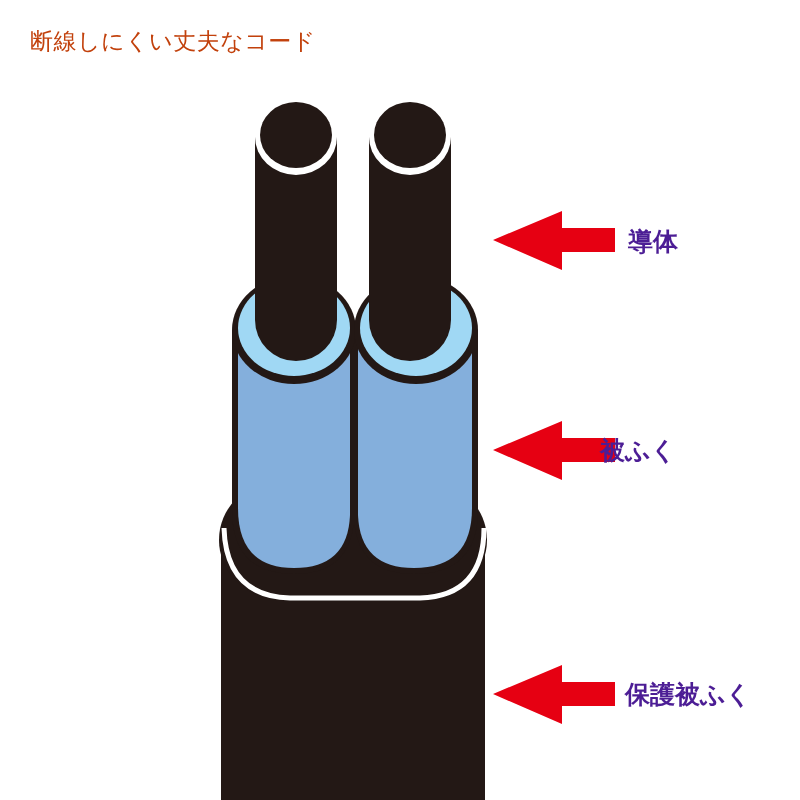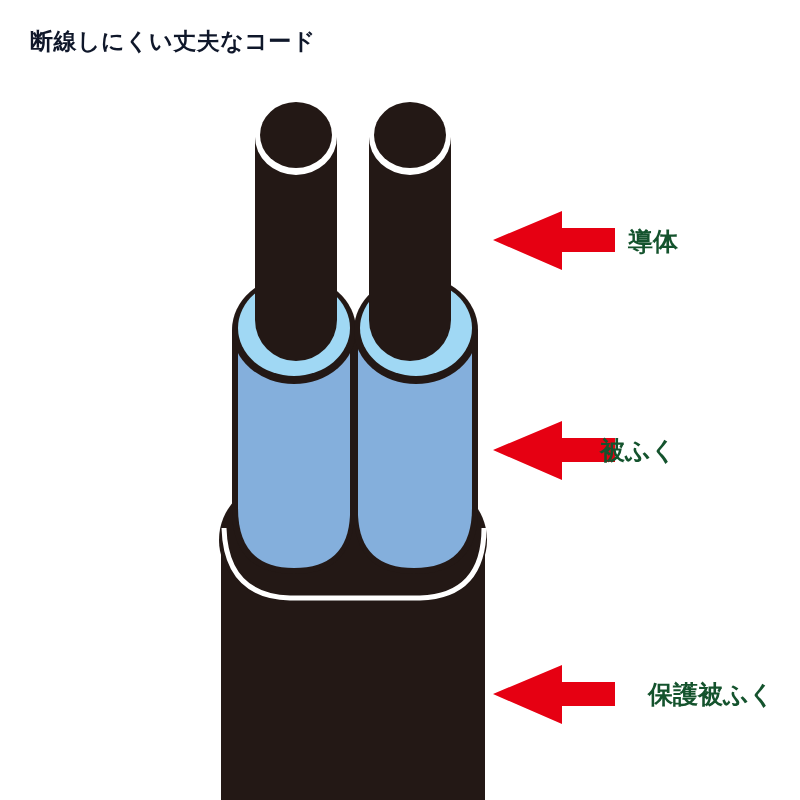--- a/index.html
+++ b/index.html
@@ -1,24 +1,24 @@
 <!DOCTYPE html>
 <html><head>
   <meta charset="utf-8">
   <style>
     html, body { margin: 0; padding: 0; background: #ffffff; }
     body { width: 800px; height: 800px; position: relative; overflow: hidden;
            font-family: "DejaVu Sans", "Liberation Sans", sans-serif; }
-    .title { position: absolute; left: 30px; top: 26px; font-size: 23px; font-weight: bold;
-             color: #0f172a; letter-spacing: 0.5px; white-space: nowrap; }
+    .title { position: absolute; left: 30px; top: 26px; font-size: 23px; font-weight: normal;
+             color: #c2410c; letter-spacing: 0.5px; white-space: nowrap; }
     .diagram { position: absolute; left: 0; top: 0; width: 800px; height: 800px; }
-    .label { position: absolute; font-size: 25px; font-weight: bold; color: #14532d; white-space: nowrap; font-family: Liberation Mono, monospace; }
+    .label { position: absolute; font-size: 25px; font-weight: bold; color: #4c1d95; white-space: nowrap; font-family: Liberation Mono, monospace; }
     .label-conductor { left: 628px; top: 225px; }
     .label-insulation { left: 600px; top: 434px; }
-    .label-jacket { left: 648px; top: 678px; }
+    .label-jacket { left: 625px; top: 678px; }
   </style>
 </head>
 <body>
 
 <div class="title">断線しにくい丈夫なコード</div>
 
 <svg class="diagram" viewBox="0 0 800 800" xmlns="http://www.w3.org/2000/svg">
 
   <g>
     <rect x="221" y="540" width="264" height="260" fill="#231815"></rect>

